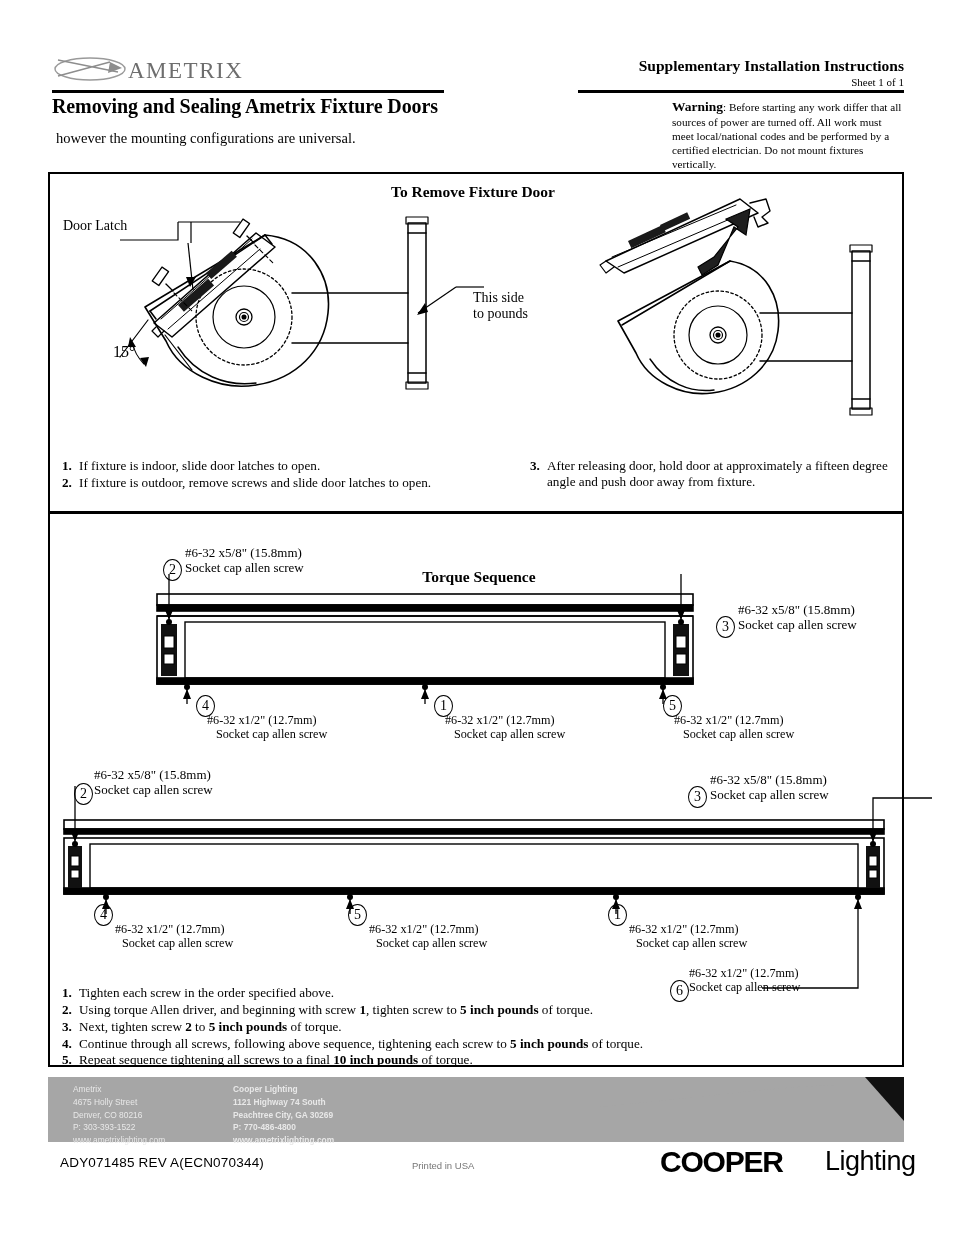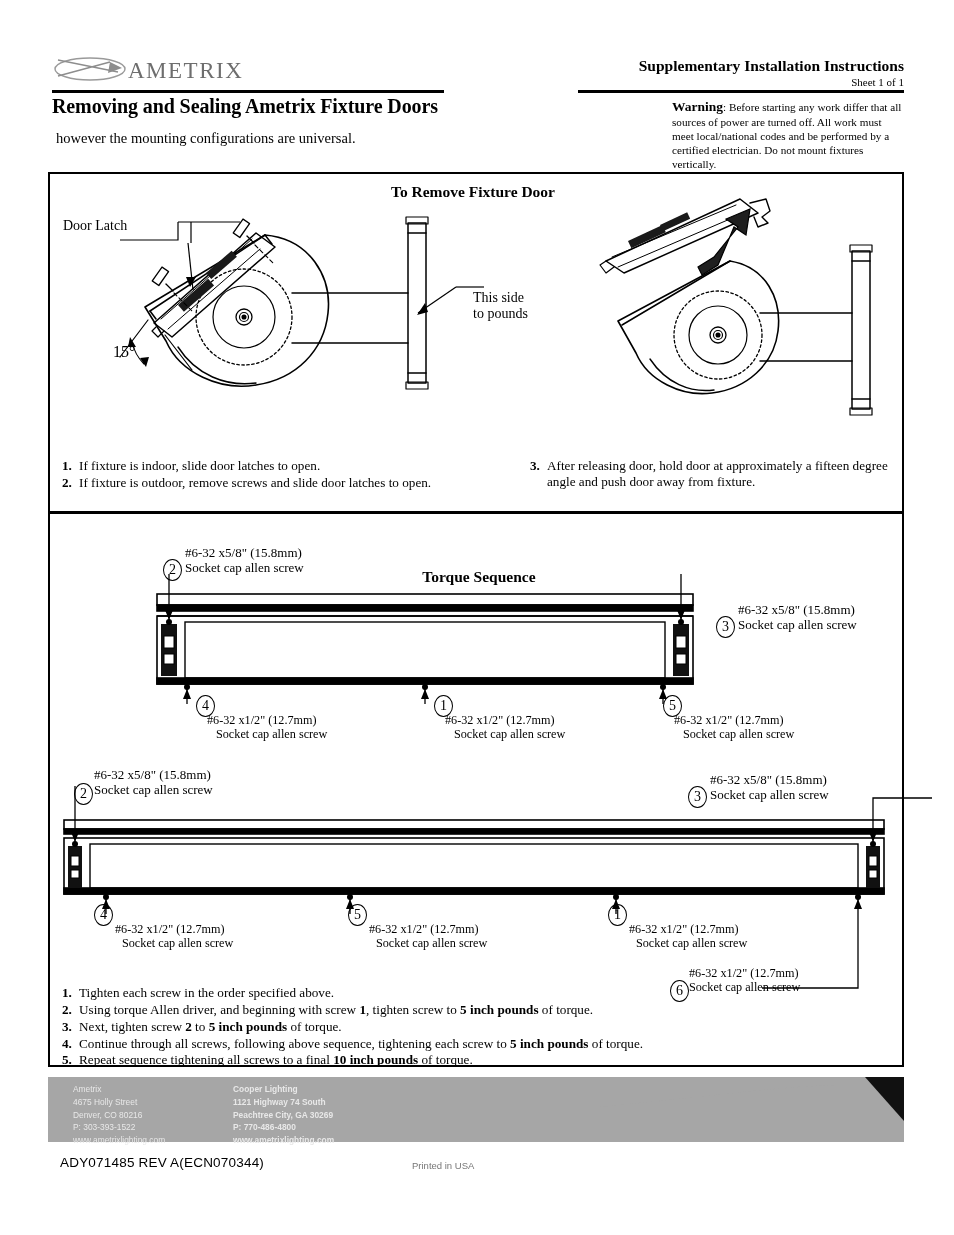--- a/index.html
+++ b/index.html
@@ -535,14 +535,18 @@
   <div id="footer-swoosh" class="abs">
     <svg width="304" height="85" viewBox="0 0 304 85">
       <path d="M0 0 L304 0 L304 8 L250 8 C190 8 120 18 0 30 Z" fill="#a6a6a6"></path>
       <path d="M265 0 L304 0 L304 44 Z" fill="#111"></path>
     </svg>
   </div>
 
   <div id="partno" class="abs">ADY071485   REV A(ECN070344)</div>
   <div id="printed" class="abs">Printed in USA</div>
 
+  <div id="cooper-logo" class="abs">
+    <span class="cword">COOPER</span>
+    <span class="lword">Lighting</span>
+  </div>
 
 </div>
 
 </body></html>

